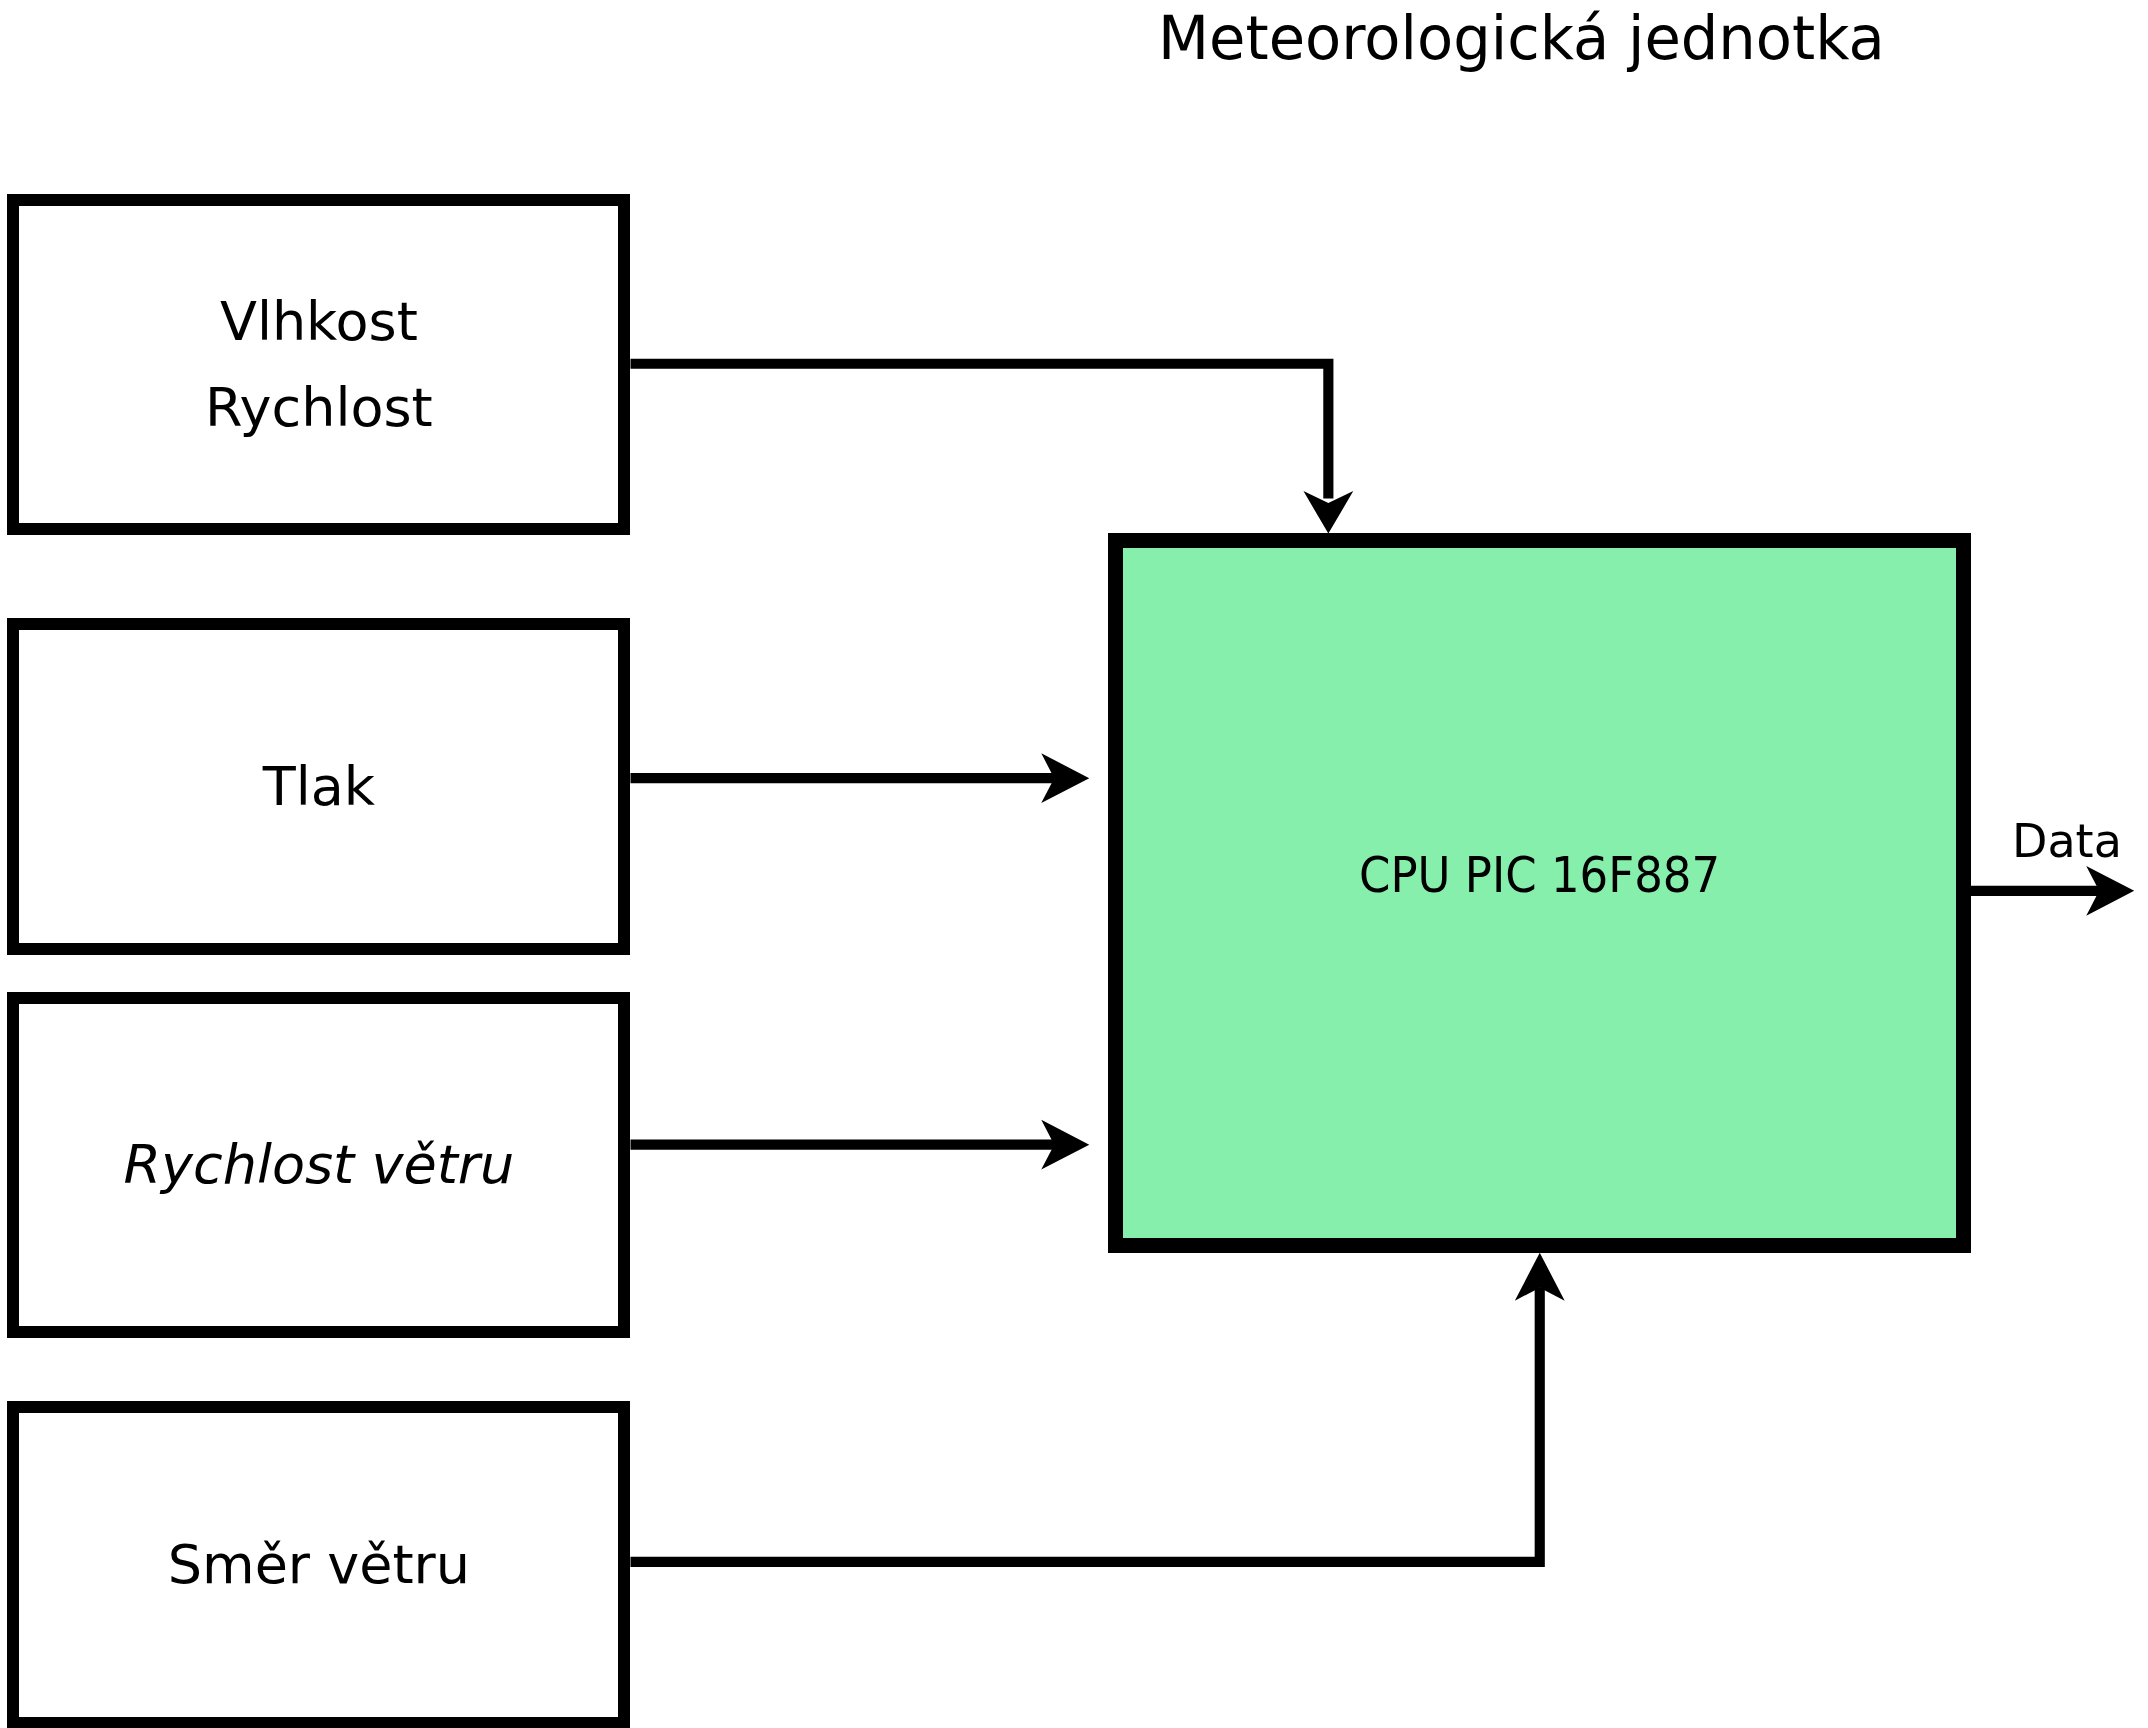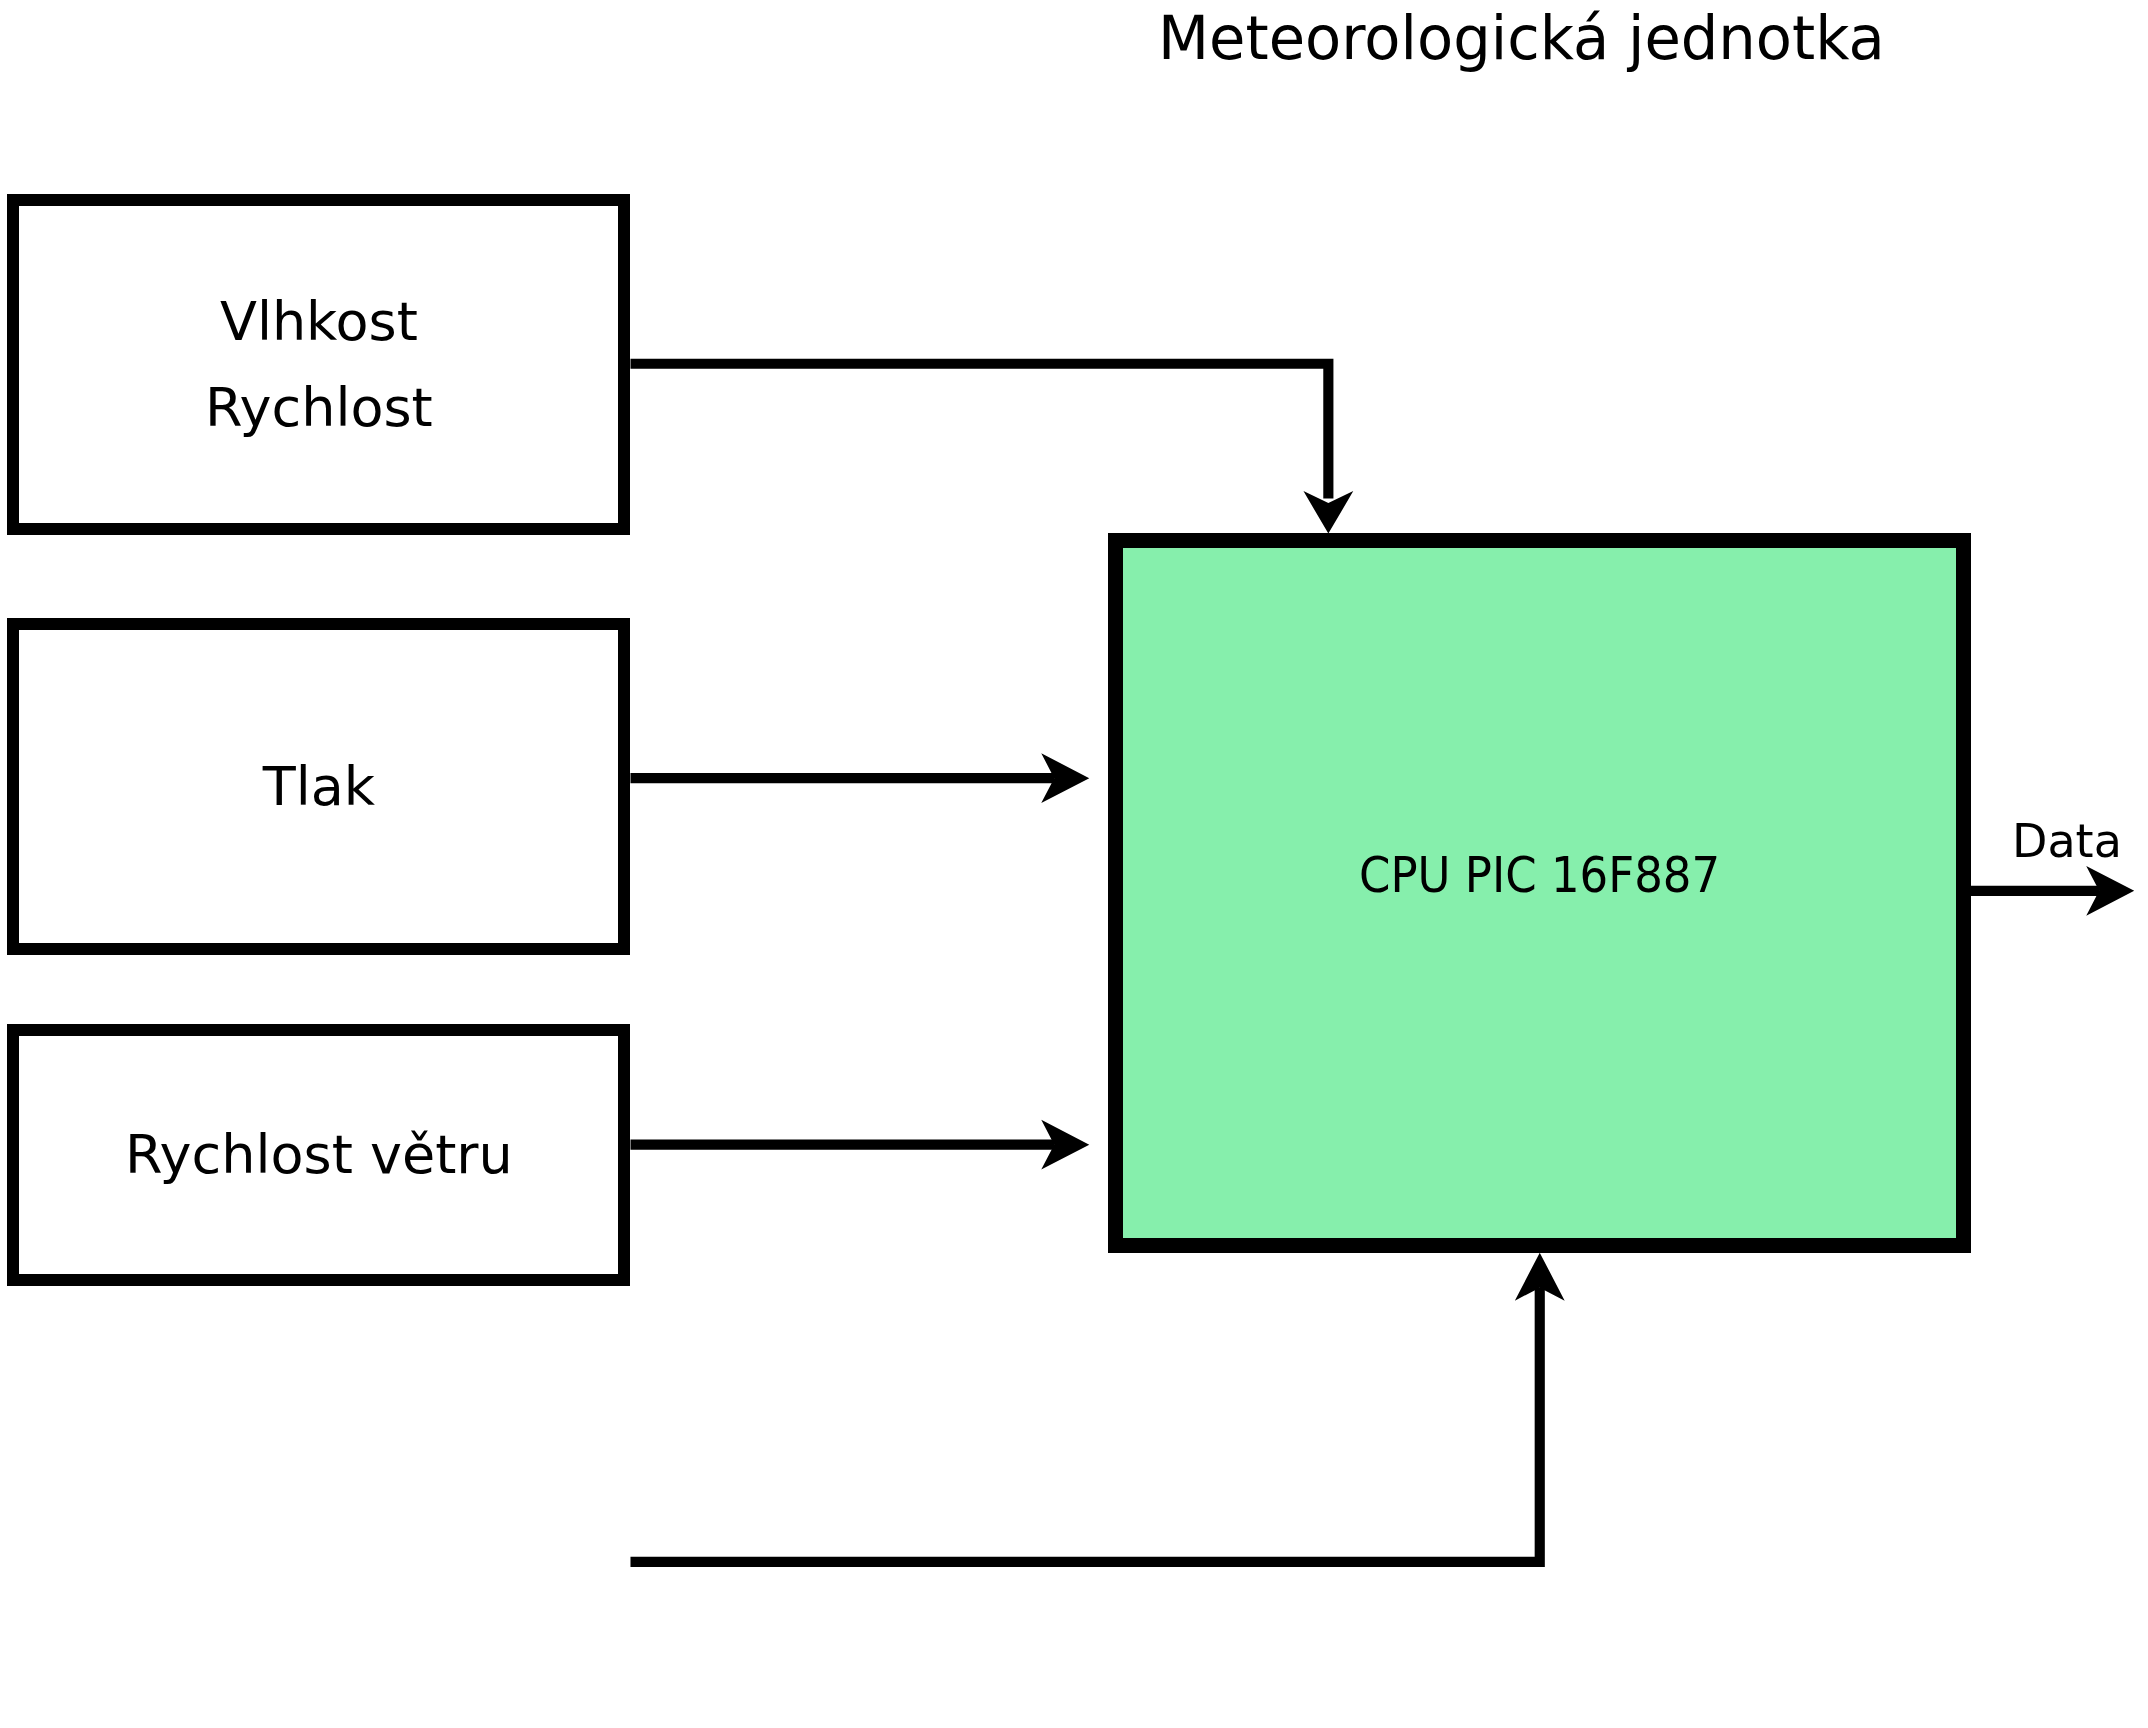--- a/index.html
+++ b/index.html
@@ -31,21 +31,21 @@
     display: flex;
     flex-direction: column;
     align-items: center;
     justify-content: center;
     text-align: center;
     font-size: 54px;
     line-height: 1.28;
   }
   .box-humidity  { left: 7.4px;  top: 194px;  width: 623px; height: 341px; gap: 17px; }
   .box-pressure  { left: 7.4px;  top: 618px;  width: 623px; height: 337px; }
-  .box-windspeed { left: 7.4px;  top: 1024px; width: 623px; height: 262px; }
+  .box-windspeed { left: 7.4px;  top: 992px; width: 623px; height: 346px; font-style: italic; }
   .box-winddir   { left: 7.4px;  top: 1401px; width: 623px; height: 328px; }
   .cpu-box {
     position: absolute;
     left: 1108px; top: 533px; width: 863px; height: 720px;
     box-sizing: border-box;
     border: 15.7px solid #000000;
     background: #86efac;
     display: flex;
     align-items: center;
     justify-content: center;
@@ -114,20 +114,23 @@
   </div>
 
   <div class="io-box box-pressure">
     <span>Tlak</span>
   </div>
 
   <div class="io-box box-windspeed">
     <span>Rychlost větru</span>
   </div>
 
+  <div class="io-box box-winddir">
+    <span>Směr větru</span>
+  </div>
 
   <div class="cpu-box">
     <span class="cpu-label">CPU PIC 16F887</span>
   </div>
 
   <div class="data-label">Data</div>
 
 </div>
 
 

